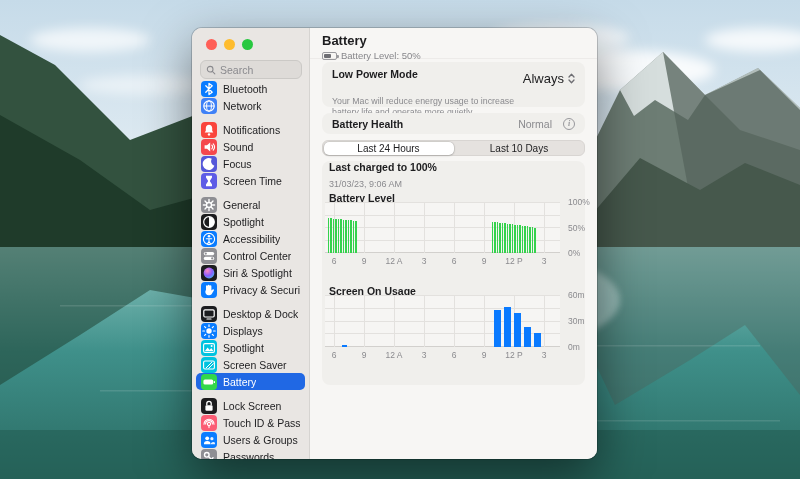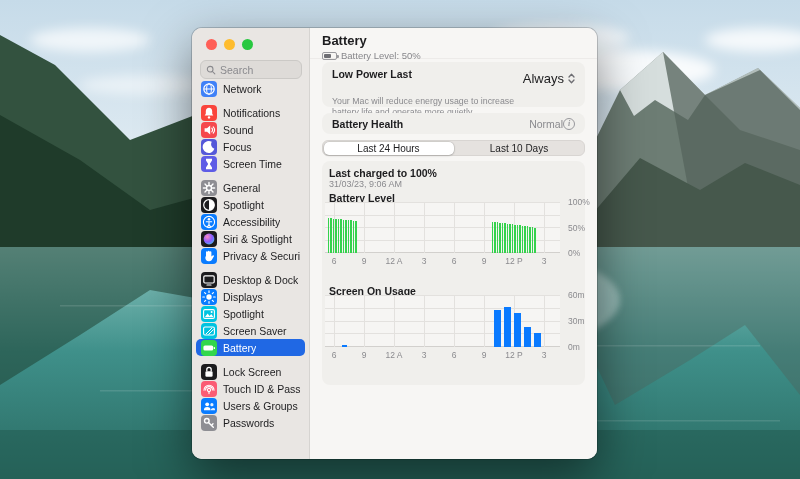--- a/index.html
+++ b/index.html
@@ -41,21 +41,21 @@
   .batt-glyph { width:15px; height:8px; border:1px solid #9a9a9e; border-radius:2px; position:relative; display:inline-block; }
   .batt-glyph i { position:absolute; left:1px; top:1px; bottom:1px; width:50%; background:#6e6e73; border-radius:1px; }
   .batt-glyph em { position:absolute; right:-3px; top:2px; width:2px; height:3px; background:#9a9a9e; border-radius:0 1px 1px 0; }
 
   .card { position:absolute; left:12px; width:263px; background:#f0efec; border-radius:8px; }
   #card-lowpower { top:34px; height:45px; padding:6px 10px; }
   .card-title { font-size:10.5px; font-weight:700; color:#1d1d1f; }
   .card-desc { margin-top:16px; width:205px; font-size:8.8px; line-height:1.3; color:#8a8a8e; }
   .select-control { position:absolute; right:10px; top:9px; display:flex; align-items:center; gap:4px; font-size:13px; color:#1d1d1f; cursor:default; }
   #card-health { top:85px; height:21px; display:flex; align-items:center; justify-content:space-between; padding:0 10px; }
-  .health-right { display:flex; align-items:flex-end; gap:0; font-size:10.5px; color:#8a8a8e; }
+  .health-right { display:flex; align-items:flex-end; gap:11px; font-size:10.5px; color:#8a8a8e; }
   .info-circle { width:12px; height:12px; border:1px solid #98989c; border-radius:50%; font-size:8px; line-height:10px;
     color:#98989c; text-align:center; font-family:"Liberation Serif",serif; font-style:italic; font-weight:700; }
 
   #tabbar { position:absolute; top:112px; left:12px; width:263px; height:16px; background:#e5e2df;
     border:0.5px solid #d8d5d2; border-radius:6px; display:flex; }
   .tab { flex:1; display:flex; align-items:center; justify-content:center; font-size:10px; color:#1d1d1f; border-radius:5px; cursor:default; }
   .tab.selected { background:#ffffff; box-shadow:0 0.5px 2px rgba(0,0,0,.28), 0 0 0 0.5px #cfcdca; margin:0.5px; font-weight:400; }
 
   #card-charts { top:133px; height:224px; }
   .chg-title { position:absolute; left:7px; font-size:10.5px; font-weight:700; color:#1d1d1f; }
@@ -136,20 +136,28 @@
       </div>
       <div class="search-field">
         <svg width="10" height="10" viewBox="0 0 12 12">
           <circle cx="5" cy="5" r="3.4" fill="none" stroke="#8a8a8e" stroke-width="1.3"></circle>
           <line x1="7.6" y1="7.6" x2="10.6" y2="10.6" stroke="#8a8a8e" stroke-width="1.3" stroke-linecap="round"></line>
         </svg>
         <span>Search</span>
       </div>
       <div id="sidebar-list">
           <div class="side-item">
+            <span class="tile" style="background: rgb(10, 124, 255);">
+              <svg width="16" height="16" viewBox="0 0 16 16">
+                <path d="M4.8 4.8 L11.2 11.2 L8 13.6 V2.4 L11.2 4.8 L4.8 11.2" fill="none" stroke="#fff" stroke-width="1.3" stroke-linejoin="round" stroke-linecap="round"></path>
+              </svg>
+            </span>
+            <span class="lbl">Bluetooth</span>
+          </div>
+          <div class="side-item">
             <span class="tile" style="background: rgb(63, 129, 247);">
               <svg width="16" height="16" viewBox="0 0 16 16">
                 <circle cx="8" cy="8" r="5.2" fill="none" stroke="#fff" stroke-width="1.2"></circle>
                 <ellipse cx="8" cy="8" rx="2.4" ry="5.2" fill="none" stroke="#fff" stroke-width="1"></ellipse>
                 <line x1="2.8" y1="8" x2="13.2" y2="8" stroke="#fff" stroke-width="1"></line>
               </svg>
             </span>
             <span class="lbl">Network</span>
           </div>
           <div class="group-gap"></div>
@@ -208,20 +216,31 @@
           </div>
           <div class="side-item">
             <span class="tile" style="background: rgb(10, 124, 255);">
               <svg width="16" height="16" viewBox="0 0 16 16">
                 <circle cx="8" cy="8" r="5.6" fill="none" stroke="#fff" stroke-width="1.1"></circle>
                 <circle cx="8" cy="5.3" r="1.3" fill="#fff"></circle>
                 <path d="M5.3 7.8 h5.4 M8 7.8 v2.7 M8 10.5 L6.5 12.9 M8 10.5 L9.5 12.9" fill="none" stroke="#fff" stroke-width="1.1" stroke-linecap="round"></path>
               </svg>
             </span>
             <span class="lbl">Accessibility</span>
+          </div>
+          <div class="side-item">
+            <span class="tile" style="background: rgb(142, 142, 147);">
+              <svg width="16" height="16" viewBox="0 0 16 16">
+                <rect x="2.8" y="3.9" width="10.4" height="3.3" rx="1.65" fill="#fff"></rect>
+                <circle cx="4.8" cy="5.55" r="1.1" fill="#8e8e93"></circle>
+                <rect x="2.8" y="8.8" width="10.4" height="3.3" rx="1.65" fill="#fff"></rect>
+                <circle cx="11.2" cy="10.45" r="1.1" fill="#8e8e93"></circle>
+              </svg>
+            </span>
+            <span class="lbl">Control Center</span>
           </div>
           <div class="side-item">
             <span class="tile" style="background: rgb(28, 28, 30);">
               <svg width="16" height="16" viewBox="0 0 16 16">
                 <defs>
                   <radialGradient id="sir" cx="0.35" cy="0.3" r="0.9">
                     <stop offset="0" stop-color="#ff8ac2"></stop>
                     <stop offset="0.5" stop-color="#8a5cff"></stop>
                     <stop offset="1" stop-color="#35d2e8"></stop>
                   </radialGradient>
@@ -336,21 +355,21 @@
         <div class="content-sub">
           <span class="batt-glyph">
               <i></i>
               <em></em>
             </span>
           <span>Battery Level: 50%</span>
         </div>
       </div>
 
       <div class="card" id="card-lowpower">
-        <div class="card-title">Low Power Last</div>
+        <div class="card-title">Low Power Mode</div>
         <div class="card-desc">Your Mac will reduce energy usage to increase battery life and operate more quietly.</div>
         <div class="select-control">
           <span>Always</span>
           <svg width="7" height="11" viewBox="0 0 7 11">
             <path d="M1 4 L3.5 1.3 L6 4" fill="none" stroke="#6e6e73" stroke-width="1.3" stroke-linecap="round" stroke-linejoin="round"></path>
             <path d="M1 7 L3.5 9.7 L6 7" fill="none" stroke="#6e6e73" stroke-width="1.3" stroke-linecap="round" stroke-linejoin="round"></path>
           </svg>
         </div>
       </div>
 
@@ -361,21 +380,21 @@
           <span class="info-circle">i</span>
         </div>
       </div>
 
       <div id="tabbar">
           <div class="tab selected">Last 24 Hours</div>
           <div class="tab">Last 10 Days</div>
         </div>
 
       <div class="card" id="card-charts">
-        <div class="chg-title" style="top:6px">Last charged to 100%</div>
+        <div class="chg-title" style="top:0">Last charged to 100%</div>
         <div class="chg-sub" style="top:18px">31/03/23, 9:06 AM</div>
 
         <div class="chg-title" style="top:31px">Battery Level</div>
         <div class="plot" id="plot-battery" style="top:41px;height:51px">
             <div class="gridh base" style="bottom: 0px;"></div>
             <div class="gridh" style="bottom: 12.5px;"></div>
             <div class="gridh" style="bottom: 25px;"></div>
             <div class="gridh" style="bottom: 37.5px;"></div>
             <div class="gridh" style="bottom: 50px;"></div>
             <div class="gridv" style="left: 9px;"></div>

